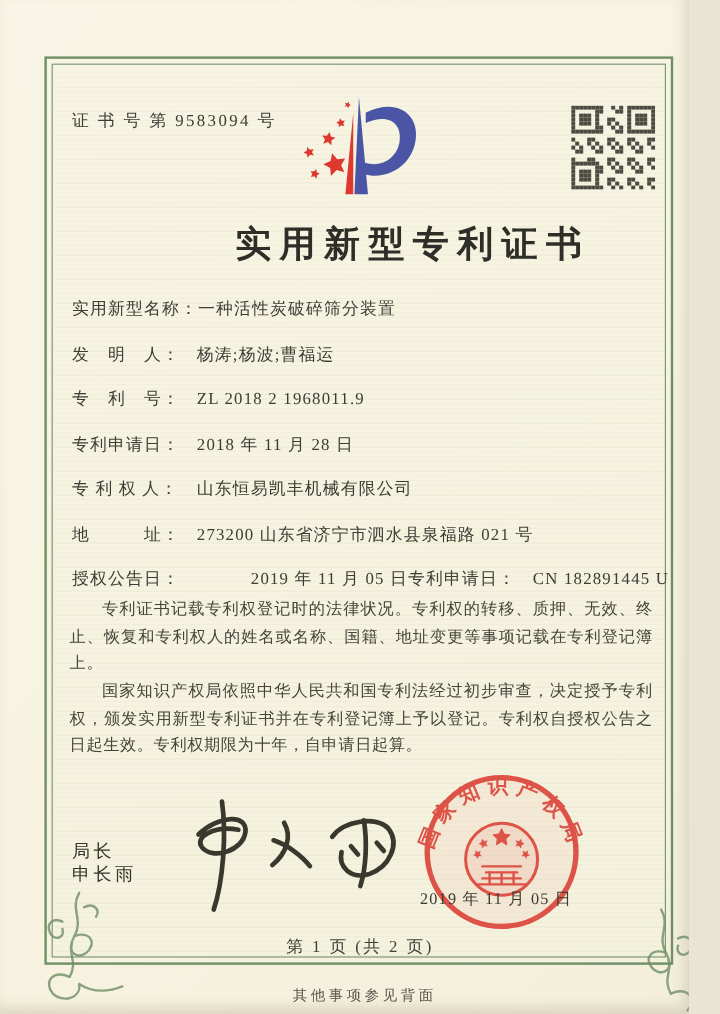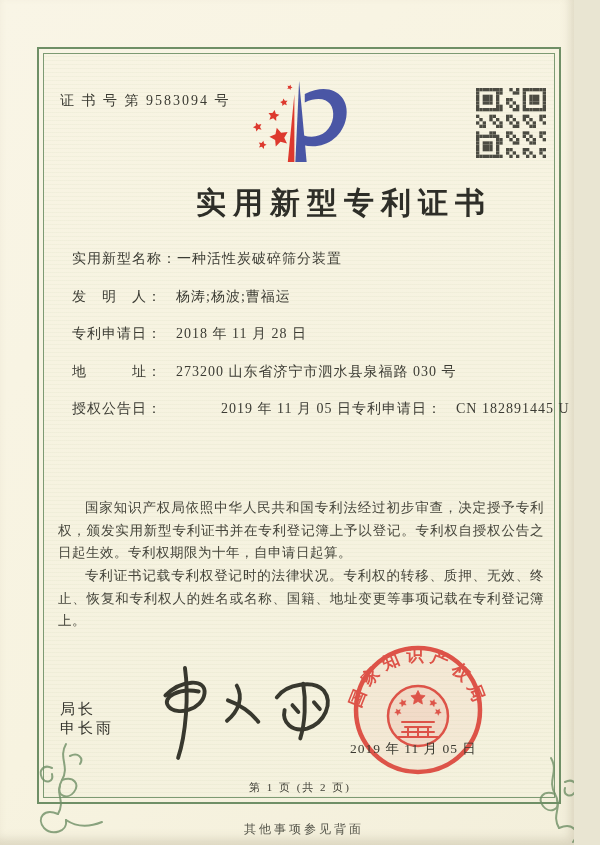--- a/index.html
+++ b/index.html
@@ -30,42 +30,42 @@
     position:absolute; left:60px; top:92px;
     font-size:14px; letter-spacing:2px; color:#3b3b33;
   }
   .logo{ position:absolute; left:235px; top:74px; width:132px; height:106px; }
   .qr{ position:absolute; left:476px; top:88px; width:70px; height:70px; }
   .title{
     position:absolute; left:0; top:183px; width:600px;
     text-align:center; font-size:30px; font-weight:700;
     letter-spacing:7px; color:#2e2e28;margin-left:44px;
   }
-  .fields{ position:absolute; left:72px; top:250px; width:486px; font-size:14px; color:#3c3c34; }
+  .fields{ position:absolute; left:60px; top:250px; width:486px; font-size:14px; color:#3c3c34; }
   .field-row{ display:flex; margin-bottom:20.5px; line-height:17px; }
   .field-label{ flex:0 0 104px; letter-spacing:1px; white-space:nowrap; }
   .field-value{ letter-spacing:1px; white-space:nowrap;text-align:right; }
   .field-value.fixed{ flex:0 0 176px; }
   .paragraphs{
     position:absolute; left:58px; top:497px; width:486px;
     font-size:13.5px; line-height:1.68; color:#45453b;
     text-align:justify;
   }
   .paragraphs p{ text-indent:2em; letter-spacing:0.5px; }
   .signoff{ position:absolute; left:60px; top:700px; font-size:15px; color:#33332c; letter-spacing:3px; }
   .signoff .line2{ }
   .signature{ position:absolute; left:140px; top:655px; width:215px; height:115px; }
   .seal{ position:absolute; left:342px; top:636px; width:152px; height:152px; }
   .seal-date{
     position:absolute; left:350px; top:740px; font-size:13.5px;
     color:#3a3a31; letter-spacing:1px;
   }
   .page-num{
     position:absolute; left:0; top:780px; width:600px; text-align:center;
-    font-size:11px; color:#3f3f36; letter-spacing:2px;
+    font-size:14px; color:#3f3f36; letter-spacing:2px;
   }
   .back-note{
     position:absolute; left:0; top:821px; width:560px; text-align:center;
     font-size:12px; color:#55554a; letter-spacing:3px;margin-left:24px;
   }
   .ornament{ position:absolute; width:90px; height:100px; opacity:0.8; }
   .ornament.bl{ left:22px; top:738px; }
   .ornament.br{ left:505px; top:748px; transform:scaleX(-1); }
 </style>
 </head>
@@ -300,38 +300,46 @@
   <div class="fields">
     <div class="field-row">
       <span class="field-label">实用新型名称：</span>
       <span class="field-value">一种活性炭破碎筛分装置</span>
     </div>
     <div class="field-row">
       <span class="field-label">发　明　人：</span>
       <span class="field-value">杨涛;杨波;曹福运</span>
     </div>
     <div class="field-row">
+      <span class="field-label">专　利　号：</span>
+      <span class="field-value">ZL 2018 2 1968011.9</span>
+    </div>
+    <div class="field-row">
       <span class="field-label">专利申请日：</span>
       <span class="field-value">2018 年 11 月 28 日</span>
     </div>
     <div class="field-row">
+      <span class="field-label">专 利 权 人：</span>
+      <span class="field-value">山东恒易凯丰机械有限公司</span>
+    </div>
+    <div class="field-row">
       <span class="field-label">地　　　址：</span>
-      <span class="field-value">273200 山东省济宁市泗水县泉福路 030 号</span>
+      <span class="field-value">273200 山东省济宁市泗水县泉福路 021 号</span>
     </div>
     <div class="field-row">
       <span class="field-label">授权公告日：</span>
       <span class="field-value fixed">2019 年 11 月 05 日</span>
       <span class="field-label">专利申请日：</span>
       <span class="field-value">CN 182891445 U</span>
     </div>
   </div>
 
   <div class="paragraphs">
+    <p>专利证书记载专利权登记时的法律状况。专利权的转移、质押、无效、终止、恢复和专利权人的姓名或名称、国籍、地址变更等事项记载在专利登记簿上。</p>
     <p>国家知识产权局依照中华人民共和国专利法经过初步审查，决定授予专利权，颁发实用新型专利证书并在专利登记簿上予以登记。专利权自授权公告之日起生效。专利权期限为十年，自申请日起算。</p>
-    <p>专利证书记载专利权登记时的法律状况。专利权的转移、质押、无效、终止、恢复和专利权人的姓名或名称、国籍、地址变更等事项记载在专利登记簿上。</p>
   </div>
 
   <div class="signoff">
     <div>局长</div>
     <div class="line2">申长雨</div>
   </div>
 
   <div class="signature">
     <svg viewBox="0 0 220 115" width="215" height="115">
       <g stroke="#38382e" stroke-width="4" fill="none" stroke-linecap="round" stroke-linejoin="round">

